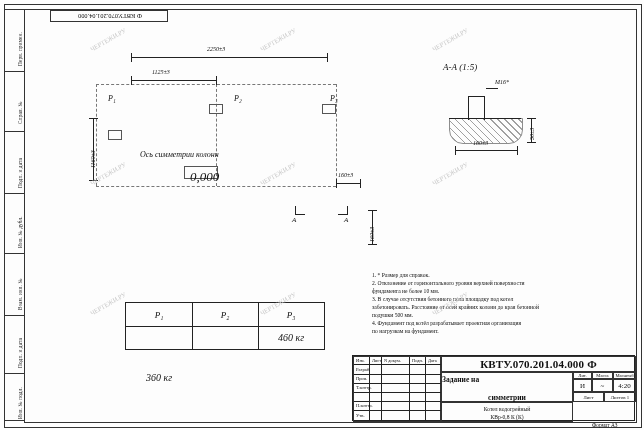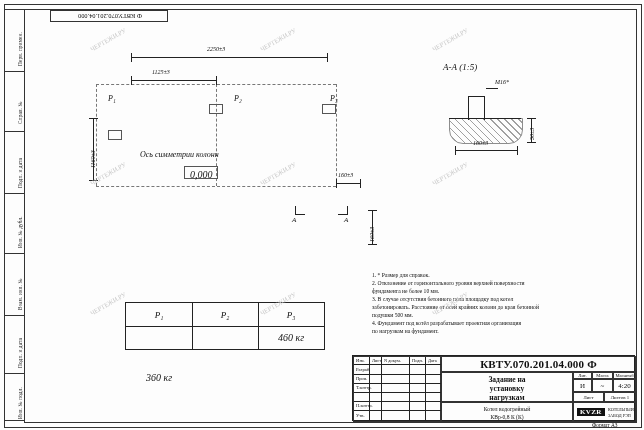--- a/index.html
+++ b/index.html
@@ -13,21 +13,21 @@
   .dashv{position:absolute;border-left:1px dashed #777;width:0;}
 
   
   #frameOuter{position:absolute;left:4px;top:4px;width:636px;height:422px;border:1px solid #333;}
   #frameInner{position:absolute;left:24px;top:9px;width:611px;height:412px;border:1px solid #333;}
 
   
   .lcol{position:absolute;left:4px;width:20px;border-top:1px solid #333;box-sizing:border-box;}
   .vtext{position:absolute;transform-origin:left top;white-space:nowrap;font-size:5.2px;letter-spacing:.2px;color:#111;}
 
-  .lbl{position:absolute;white-space:nowrap;font-size:10px;color:#111;}
+  .lbl{position:absolute;white-space:nowrap;font-size:13px;color:#111;}
   .lbl-i{font-style:italic;}
   .tiny{font-size:5.4px;}
 
   
   .wm{position:absolute;font-size:6.5px;color:#c9c9c9;transform:rotate(-30deg);white-space:nowrap;pointer-events:none;}
 
   
   .box{position:absolute;border:1px solid #333;box-sizing:border-box;}
   .boxlt{position:absolute;border:1px solid #555;box-sizing:border-box;}
 
@@ -200,46 +200,40 @@
 
     <div class="tb tiny lft" style="left:1px;top:9px;width:27px;height:9px;font-size:4.6px;">Разраб.</div>
     <div class="tb tiny lft" style="left:1px;top:18px;width:27px;height:9px;font-size:4.6px;">Пров.</div>
     <div class="tb tiny lft" style="left:1px;top:27px;width:27px;height:9px;font-size:4.6px;">Т.контр.</div>
     <div class="tb tiny lft" style="left:1px;top:45px;width:27px;height:9px;font-size:4.6px;">Н.контр.</div>
     <div class="tb tiny lft" style="left:1px;top:54px;width:27px;height:10px;font-size:4.6px;">Утв.</div>
 
     <div class="tb tbb ctr" style="left:88px;top:0;width:195px;height:16px;font-size:11px;font-weight:bold;letter-spacing:.2px;">КВТУ.070.201.04.000  Ф</div>
 
     <div class="tb tbb" style="left:88px;top:16px;width:132px;height:30px;">
-      <div style="position:absolute;left:0;top:2px;width:100%;text-align:center;font-size:7.5px;font-weight:bold;">Задание на</div>
-      <div style="position:absolute;left:0;top:11px;width:100%;text-align:center;font-size:7.5px;font-weight:bold;">установку</div>
-      <div style="position:absolute;left:0;top:20px;width:100%;text-align:center;font-size:7.5px;font-weight:bold;">нагрузкам</div>
+      <div style="position:absolute;left:0;top:2px;width:100%;text-align:left;font-size:7.5px;font-weight:bold;">Задание на</div>
+      <div style="position:absolute;left:0;top:20px;width:100%;text-align:center;font-size:7.5px;font-weight:bold;">симметрии</div>
     </div>
 
     <div class="tb tbb ctr" style="left:220px;top:16px;width:19px;height:7px;font-size:4.6px;">Лит.</div>
     <div class="tb tbb ctr" style="left:239px;top:16px;width:21px;height:7px;font-size:4.6px;">Масса</div>
     <div class="tb tbb ctr" style="left:260px;top:16px;width:23px;height:7px;font-size:4.6px;">Масштаб</div>
 
     <div class="tb tbb ctr" style="left:220px;top:23px;width:19px;height:13px;font-size:7px;">И</div>
     <div class="tb tbb ctr" style="left:239px;top:23px;width:21px;height:13px;font-size:7px;">~</div>
     <div class="tb tbb ctr" style="left:260px;top:23px;width:23px;height:13px;font-size:7px;">4:20</div>
 
     <div class="tb tbb ctr" style="left:220px;top:36px;width:31px;height:10px;font-size:4.8px;">Лист</div>
     <div class="tb tbb ctr" style="left:251px;top:36px;width:32px;height:10px;font-size:4.8px;">
       <span>Листов</span>&nbsp;<span>1</span>
     </div>
 
     <div class="tb tbb" style="left:88px;top:46px;width:132px;height:20px;">
       <div style="position:absolute;left:0;top:3px;width:100%;text-align:center;font-size:5.6px;">Котел водогрейный</div>
       <div style="position:absolute;left:0;top:11px;width:100%;text-align:center;font-size:5.6px;">КВр-0,8 К (К)</div>
-    </div>
-    <div class="tb tbb" style="left:220px;top:46px;width:63px;height:20px;">
-      <div style="position:absolute;left:3px;top:5px;font-size:7px;font-weight:bold;background:#111;color:#fff;padding:0 3px;letter-spacing:.4px;">KVZR</div>
-      <div style="position:absolute;left:34px;top:4px;font-size:4.2px;">КОТЕЛЬНЫЙ</div>
-      <div style="position:absolute;left:34px;top:10px;font-size:4.2px;">ЗАВОД РЭП</div>
     </div>
   </div>
 
   <div class="lbl tiny" style="left:592px;top:422px;">Формат А3</div>
 
   <div class="wm" style="left:88px;top:36px;">ЧЕРТЕЖИ.РУ</div>
   <div class="wm" style="left:258px;top:36px;">ЧЕРТЕЖИ.РУ</div>
   <div class="wm" style="left:430px;top:36px;">ЧЕРТЕЖИ.РУ</div>
   <div class="wm" style="left:88px;top:170px;">ЧЕРТЕЖИ.РУ</div>
   <div class="wm" style="left:258px;top:170px;">ЧЕРТЕЖИ.РУ</div>

